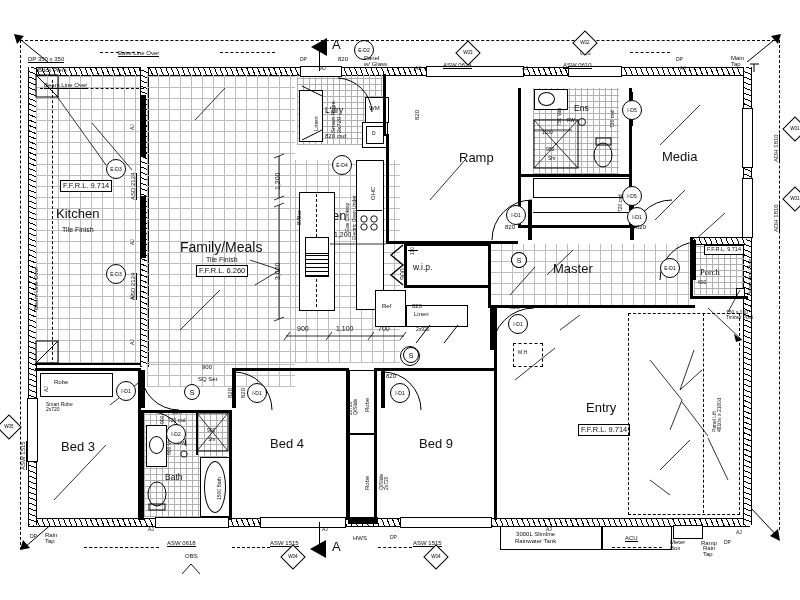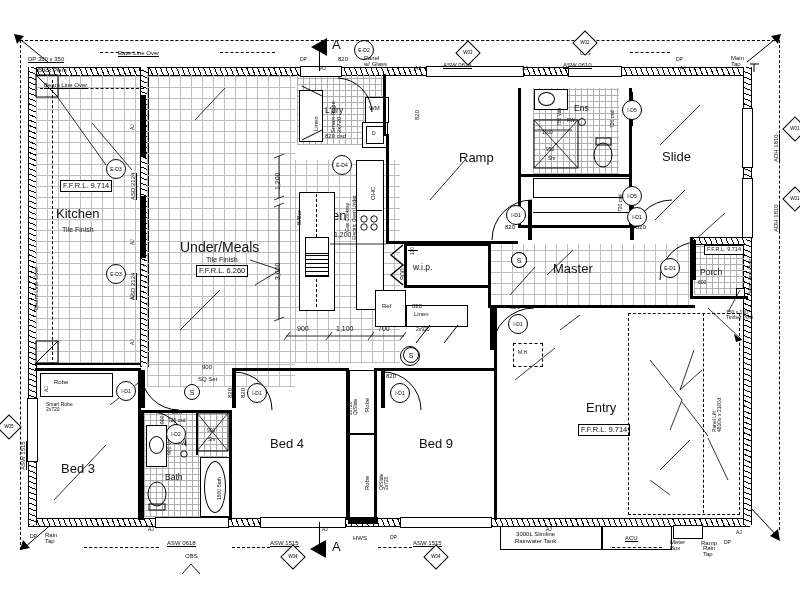--- a/index.html
+++ b/index.html
@@ -96,21 +96,21 @@
 
   <div class="dash" style="left:40px;top:88px;width:104px;"></div>
   <div class="dashV" style="left:52px;top:80px;height:285px;"></div>
 
   <svg style="left:36px;top:75px;width:110px;height:290px;">
     <line x1="20" y1="20" x2="70" y2="90" stroke="#000" stroke-width="0.8"></line>
     <line x1="56" y1="48" x2="96" y2="95" stroke="#000" stroke-width="0.8"></line>
   </svg>
 
   <div class="tile" style="left:147px;top:75px;width:148px;height:288px;"></div>
-  <div class="t room big" style="left:180px;top:240px;">Under/Meals</div>
+  <div class="t room big" style="left:180px;top:240px;">Family/Meals</div>
   <div class="t sm" style="left:206px;top:256px;">Tile Finish</div>
   <div class="t ffrl" style="left:196px;top:265px;">F.F.R.L. 6.260</div>
   <svg style="left:150px;top:80px;width:150px;height:280px;">
     <line x1="100" y1="180" x2="130" y2="190" stroke="#000" stroke-width="0.8"></line>
     <line x1="130" y1="190" x2="105" y2="205" stroke="#000" stroke-width="0.8"></line>
     <line x1="30" y1="250" x2="70" y2="210" stroke="#000" stroke-width="0.8"></line>
     <line x1="45" y1="40" x2="75" y2="8" stroke="#000" stroke-width="0.8"></line>
   </svg>
 
   <div class="tile" style="left:295px;top:160px;width:105px;height:203px;"></div>
@@ -187,29 +187,29 @@
 
   <div class="t md" style="left:557px;top:191px;">w.i.r.</div>
   <div class="box" style="left:533px;top:178px;width:96px;height:18px;"></div>
   <div class="thin" style="left:533px;top:212px;width:96px;height:1px;"></div>
   <div class="wall" style="left:518px;top:225px;width:118px;height:3px;"></div>
   <div class="wall" style="left:518px;top:88px;width:3px;height:140px;"></div>
   <div class="wall" style="left:521px;top:174px;width:110px;height:3px;"></div>
   <div class="wall" style="left:629px;top:88px;width:3px;height:140px;"></div>
   <div class="t xxs rot90" style="left:618px;top:212px;">720 csd</div>
 
-  <div class="t room" style="left:662px;top:150px;">Slide</div>
+  <div class="t room" style="left:662px;top:150px;">Media</div>
   <svg style="left:640px;top:95px;width:110px;height:150px;">
     <line x1="20" y1="50" x2="60" y2="10" stroke="#000" stroke-width="0.8"></line>
     <line x1="15" y1="125" x2="45" y2="95" stroke="#000" stroke-width="0.8"></line>
     <line x1="55" y1="145" x2="85" y2="118" stroke="#000" stroke-width="0.8"></line>
   </svg>
 
   <div class="tileS" style="left:694px;top:243px;width:50px;height:52px;"></div>
-  <div class="t md" style="left:700px;top:268px;">Porch</div>
+  <div class="t md" style="left:700px;top:268px;font-family:Liberation Serif, serif;">Porch</div>
   <div class="t xxs ffrl" style="left:704px;top:245px;font-size:5.5px;">F.F.R.L. 9.714</div>
   <div class="t xxs rot90" style="left:748px;top:295px;">Beam Line Over</div>
   <div class="hatchH" style="left:690px;top:237px;width:56px;height:6px;"></div>
   <div class="wall" style="left:690px;top:237px;width:3px;height:62px;"></div>
   <div class="wall" style="left:690px;top:296px;width:58px;height:3px;"></div>
   <div class="box" style="left:736px;top:288px;width:7px;height:7px;"></div>
   <div class="t xxs" style="left:726px;top:310px;">150 x 150<br>Timber Post</div>
   <svg style="left:700px;top:290px;width:60px;height:30px;">
     <line x1="40" y1="0" x2="28" y2="22" stroke="#000" stroke-width="0.8"></line>
   </svg>
@@ -261,21 +261,21 @@
 
   <div class="wall" style="left:494px;top:308px;width:3px;height:212px;"></div>
 
   <div class="dashbox" style="left:513px;top:343px;width:28px;height:22px;"></div>
   <div class="t xxs" style="left:518px;top:350px;">M.H.</div>
   <svg style="left:505px;top:320px;width:70px;height:80px;">
     <line x1="10" y1="60" x2="50" y2="28" stroke="#000" stroke-width="0.8"></line>
     <line x1="55" y1="10" x2="75" y2="-5" stroke="#000" stroke-width="0.8"></line>
   </svg>
 
-  <div class="t room" style="left:61px;top:462px;">Bed 3</div>
+  <div class="t room" style="left:61px;top:440px;">Bed 3</div>
   <div class="box" style="left:40px;top:373px;width:71px;height:22px;"></div>
   <div class="t xs" style="left:54px;top:379px;">Robe</div>
   <div class="t xxs" style="left:46px;top:402px;">Smart Robe<br>2x720</div>
   <svg style="left:40px;top:375px;width:110px;height:140px;">
     <line x1="70" y1="30" x2="102" y2="5" stroke="#000" stroke-width="0.8"></line>
     <line x1="14" y1="125" x2="66" y2="70" stroke="#000" stroke-width="0.8"></line>
   </svg>
 
   <div class="wall" style="left:35px;top:368px;width:106px;height:3px;"></div>
   <div class="wall" style="left:138px;top:368px;width:3px;height:152px;"></div>

